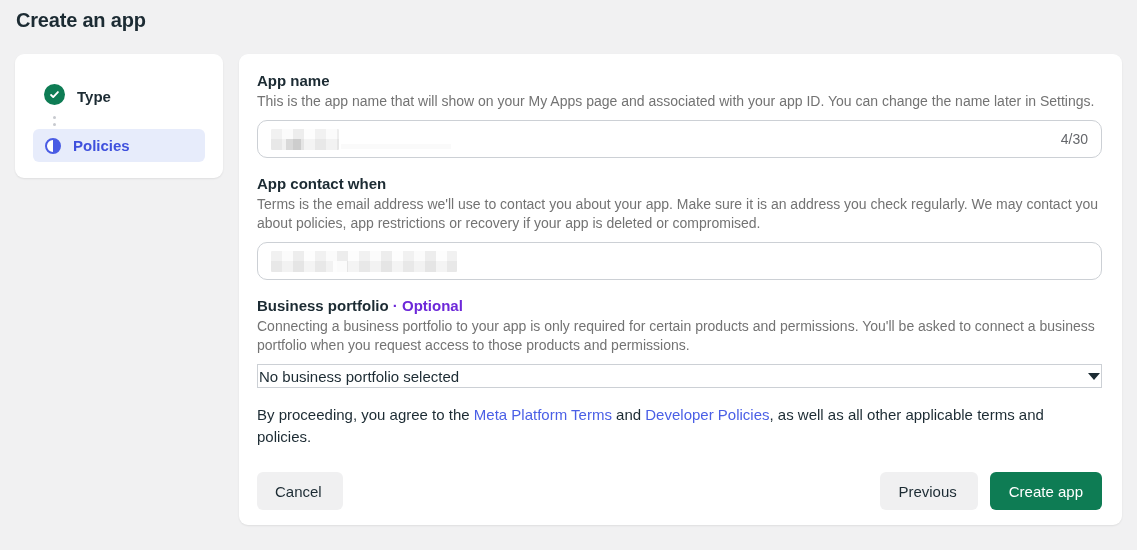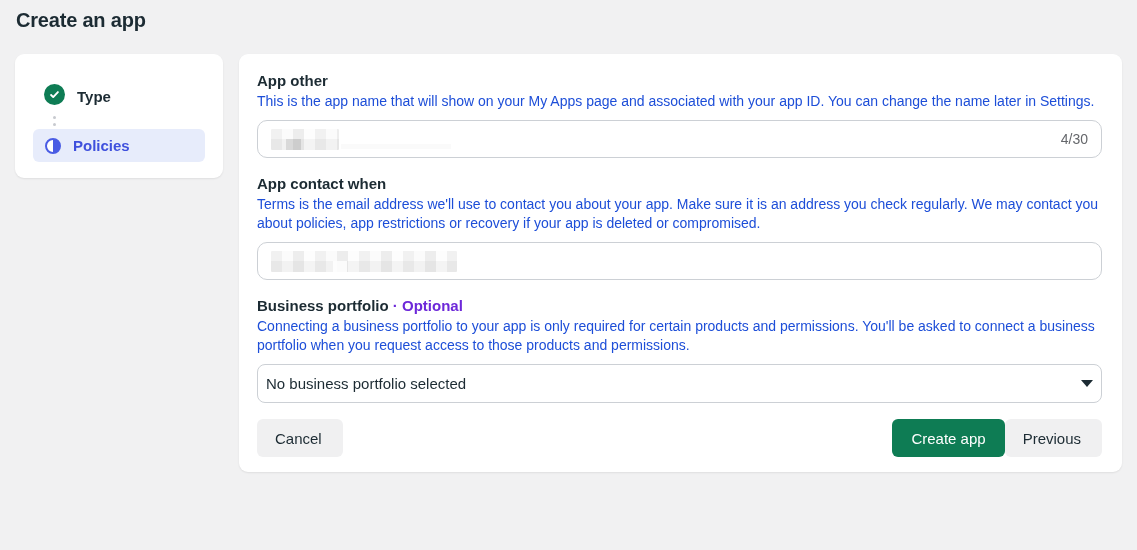--- a/index.html
+++ b/index.html
@@ -45,21 +45,21 @@
 
   
   .main-card {
     flex: 1 1 auto;
     background: #fff; border-radius: 9px;
     padding: 18px 20px 15px 18px;
     box-shadow: 0 1px 2px rgba(0,0,0,.08);
   }
   .field-label { margin: 0 0 3px; font-size: 15px; font-weight: 700; }
   .optional-tag { color: #6d28d9; }
-  .field-desc { margin: 0 0 9px; font-size: 14px; line-height: 19px; color: #1d4ed8; }
+  .field-desc { margin: 0 0 9px; font-size: 14px; line-height: 19px; color: #737373; }
 
   .text-input {
     position: relative;
     height: 38px; margin-bottom: 17px;
     border: 1px solid #ccd0d5; border-radius: 10px;
     background: #fff;
     display: flex; align-items: center;
     padding: 0 13px; cursor: text; gap: 12px;
   }
   .char-counter { margin-left: auto; font-size: 14px; color: #65676b; }
@@ -80,24 +80,24 @@
     content: ""; position: absolute; left: 70px; bottom: 1px;
     width: 110px; height: 5px; background: rgba(0,0,0,0.018);
   }
   .redacted.long { width: 186px; }
   .redacted.long::after {
     content: ""; position: absolute; left: 62px; bottom: 0;
     width: 14px; height: 11px; background: rgba(255,255,255,0.85);
   }
 
   .select-input {
-    height: 39px; margin-bottom: 16px;
-    border: 1px solid #ccd0d5; border-radius: 8px;
+    height: 24px; margin-bottom: 16px;
+    border: 1px solid #ccd0d5; border-radius: 0;
     display: flex; align-items: center; justify-content: space-between;
-    padding: 0 8px; font-size: 15px; cursor: pointer;
+    padding: 0 1px; font-size: 15px; cursor: pointer;
   }
   .caret-down {
     width: 0; height: 0;
     border-left: 6px solid transparent;
     border-right: 6px solid transparent;
     border-top: 7px solid #1c2b33;
   }
 
   .terms-text { margin: 0 0 24px; font-size: 15px; line-height: 22px; max-width: 830px; }
   .terms-link { color: #4a5fe6; text-decoration: none; cursor: pointer; }
@@ -136,42 +136,43 @@
         <i></i>
       </div>
     <div class="step-row current">
       <span class="half-circle"></span>
       <span>Policies</span>
     </div>
   </nav>
 
   <section class="main-card">
 
-    <h2 class="field-label">App other</h2>
+    <h2 class="field-label">App name</h2>
     <p class="field-desc">This is the app name that will show on your My Apps page and associated with your app ID. You can change the name later in Settings.</p>
     <div class="text-input">
       <span class="redacted short"></span>
       <span class="char-counter">4/30</span>
     </div>
 
     <h2 class="field-label">App contact when</h2>
     <p class="field-desc">Terms is the email address we'll use to contact you about your app. Make sure it is an address you check regularly. We may contact you about policies, app restrictions or recovery if your app is deleted or compromised.</p>
     <div class="text-input">
       <span class="redacted long"></span>
     </div>
 
     <h2 class="field-label"><span>Business portfolio</span> <span class="optional-tag">· Optional</span></h2>
     <p class="field-desc">Connecting a business portfolio to your app is only required for certain products and permissions. You'll be asked to connect a business portfolio when you request access to those products and permissions.</p>
     <div class="select-input">
       <span>No business portfolio selected</span>
       <span class="caret-down"></span>
     </div>
 
+    <p class="terms-text"><span>By proceeding, you agree to the </span><a class="terms-link">Meta Platform Terms</a><span> and </span><a class="terms-link">Developer Policies</a><span>, as well as all other applicable terms and policies.</span></p>
 
     <div class="footer-actions">
       <button class="btn btn-gray">Cancel</button>
       <span class="footer-spacer"></span>
+      <button class="btn btn-gray">Previous</button>
       <button class="btn btn-green">Create app</button>
-      <button class="btn btn-gray">Previous</button>
     </div>
 
   </section>
 </div>
 
 </body></html>

